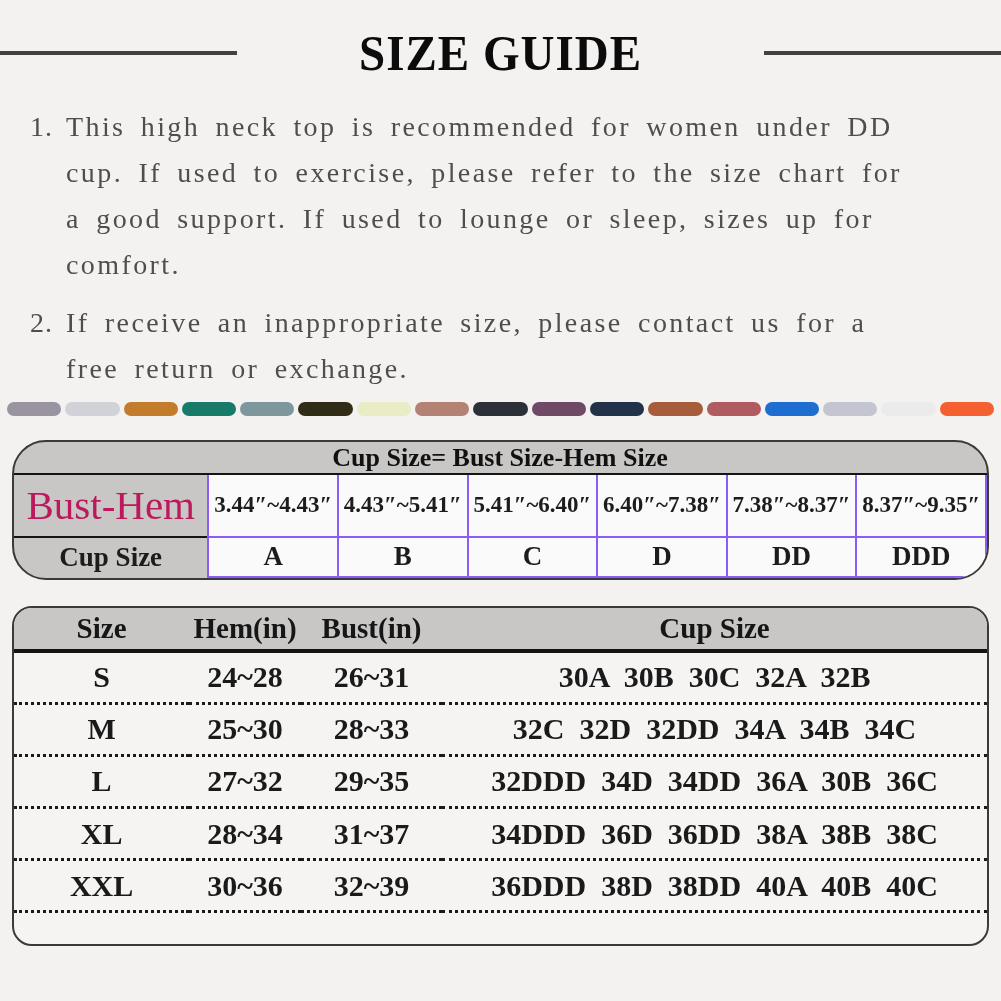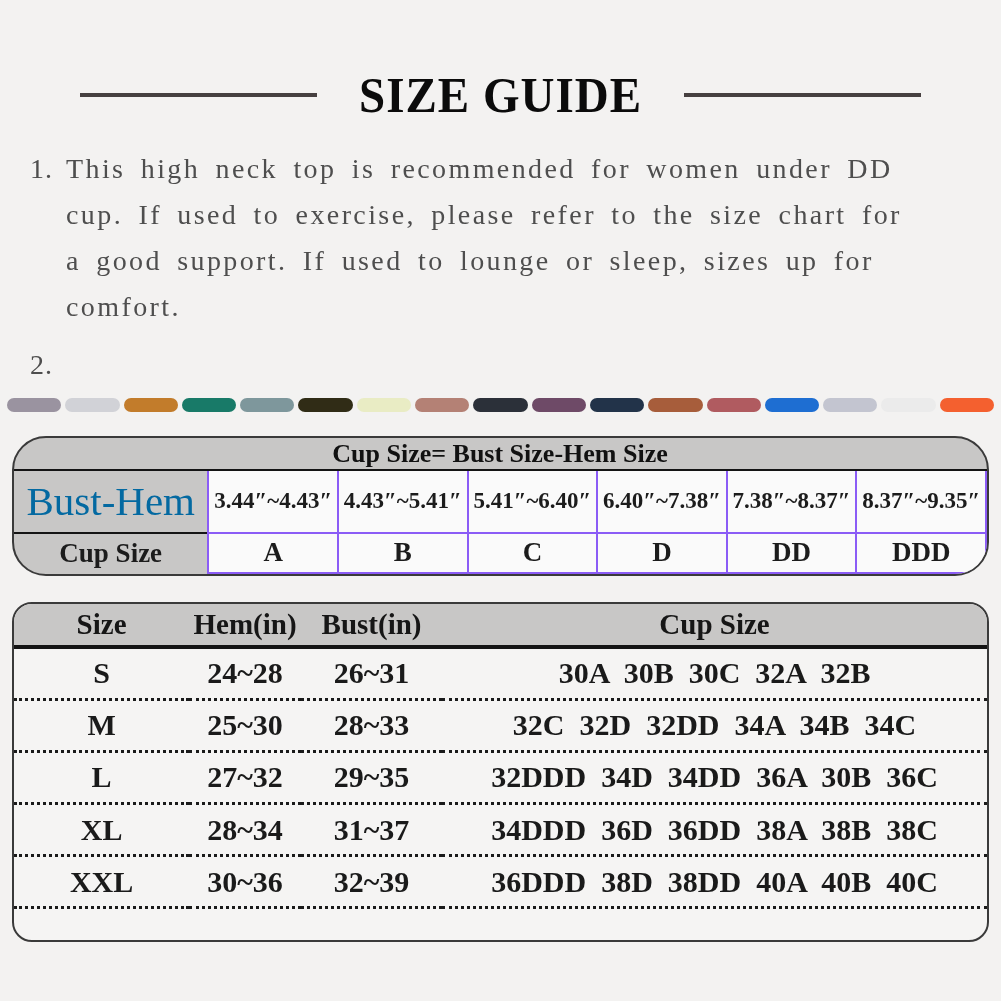--- a/index.html
+++ b/index.html
@@ -6,25 +6,25 @@
   html, body {
     width: 1001px; height: 1001px;
     background: #f3f2f1;
     font-family: "Liberation Serif", "DejaVu Serif", serif;
     color: #1c1c1c;
     overflow: hidden;
   }
 
   
   .title-row {
-    margin-top: 70px;
+    margin-top: 28px;
     height: 50px;
     display: flex;
     align-items: center;
-    justify-content: center;
+    justify-content: space-between;
     gap: 8px;
   }
   .title-rule { width: 237px; height: 4px; background: #464040; }
   .page-title {
     font-size: 47px;
     font-weight: bold;
     color: #0b0b0b;
     letter-spacing: 1px;
     margin: 0 34px;
     transform: scaleY(1.06);
@@ -75,21 +75,21 @@
     font-size: 26px; font-weight: bold; color: #111;
     border-bottom: 2px solid #141414;
   }
   .t1-label { width: 20%; }
   .t1-cell {
     width: 13.33%;
     background: #fafafa;
     border: 2px solid #8b5cf6;
   }
   .t1-r1 td { height: 62px; }
-  .t1-r1 .t1-label { font-size: 41px; font-weight: normal; color: #0369a1; }
+  .t1-r1 .t1-label { font-size: 41px; font-weight: normal; color: #be185d; }
   .t1-r1 .t1-cell { font-size: 23px; font-weight: bold; }
   .t1-r2 td { height: 40px; border-top: 2px solid #141414; }
   .t1-r2 .t1-label { font-size: 27px; font-weight: bold; }
   .t1-r2 .t1-cell { font-size: 27px; font-weight: bold; }
 
   
   .size-table {
     margin: 26px 12px 0 12px;
     height: 340px;
     background: #f5f4f3;
@@ -131,20 +131,24 @@
     <div class="note-num">1.</div>
     <div class="note-body">
       <div class="note-line">This high neck top is recommended for women under DD</div>
       <div class="note-line">cup. If used to exercise, please refer to the size chart for</div>
       <div class="note-line">a good support. If used to lounge or sleep, sizes up for</div>
       <div class="note-line">comfort.</div>
     </div>
   </div>
   <div class="note">
     <div class="note-num">2.</div>
+    <div class="note-body">
+      <div class="note-line">If receive an inappropriate size, please contact us for a</div>
+      <div class="note-line">free return or exchange.</div>
+    </div>
   </div>
 </div>
 
 <div class="bars">
   <div class="bar" style="background: rgb(154, 147, 160);"></div>
   <div class="bar" style="background: rgb(209, 210, 215);"></div>
   <div class="bar" style="background: rgb(194, 124, 43);"></div>
   <div class="bar" style="background: rgb(24, 122, 104);"></div>
   <div class="bar" style="background: rgb(126, 151, 156);"></div>
   <div class="bar" style="background: rgb(48, 44, 22);"></div>

